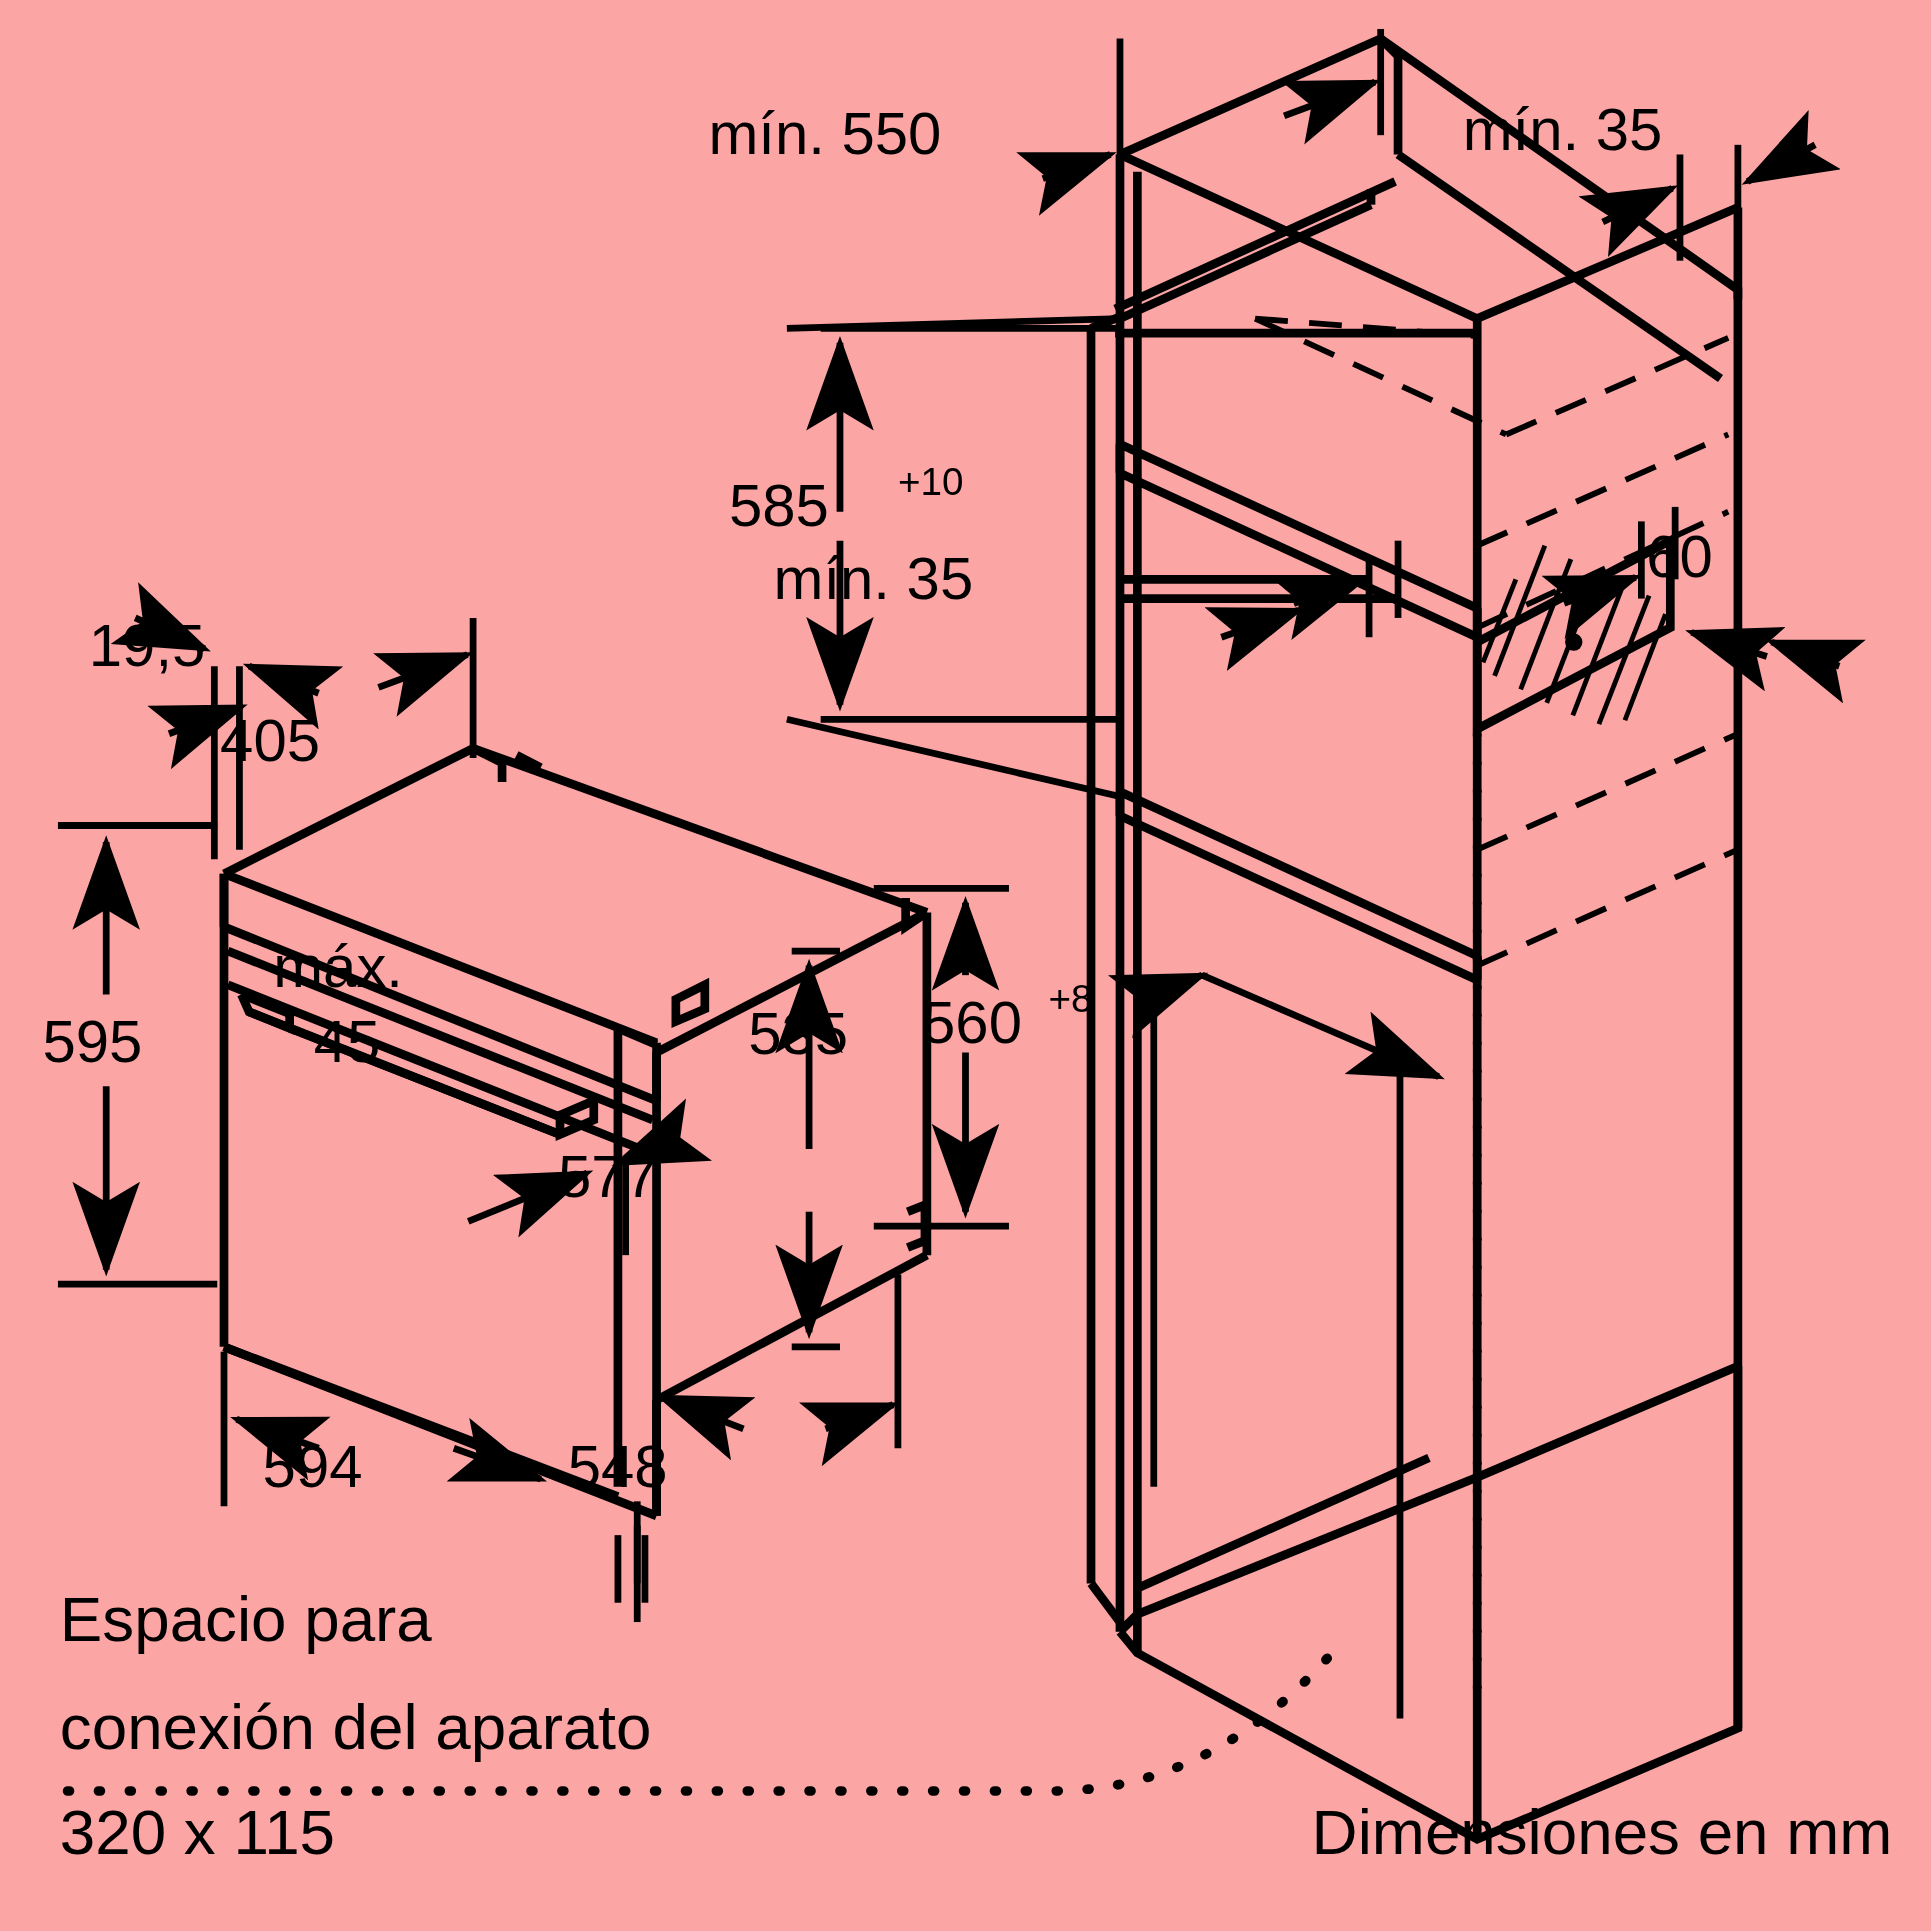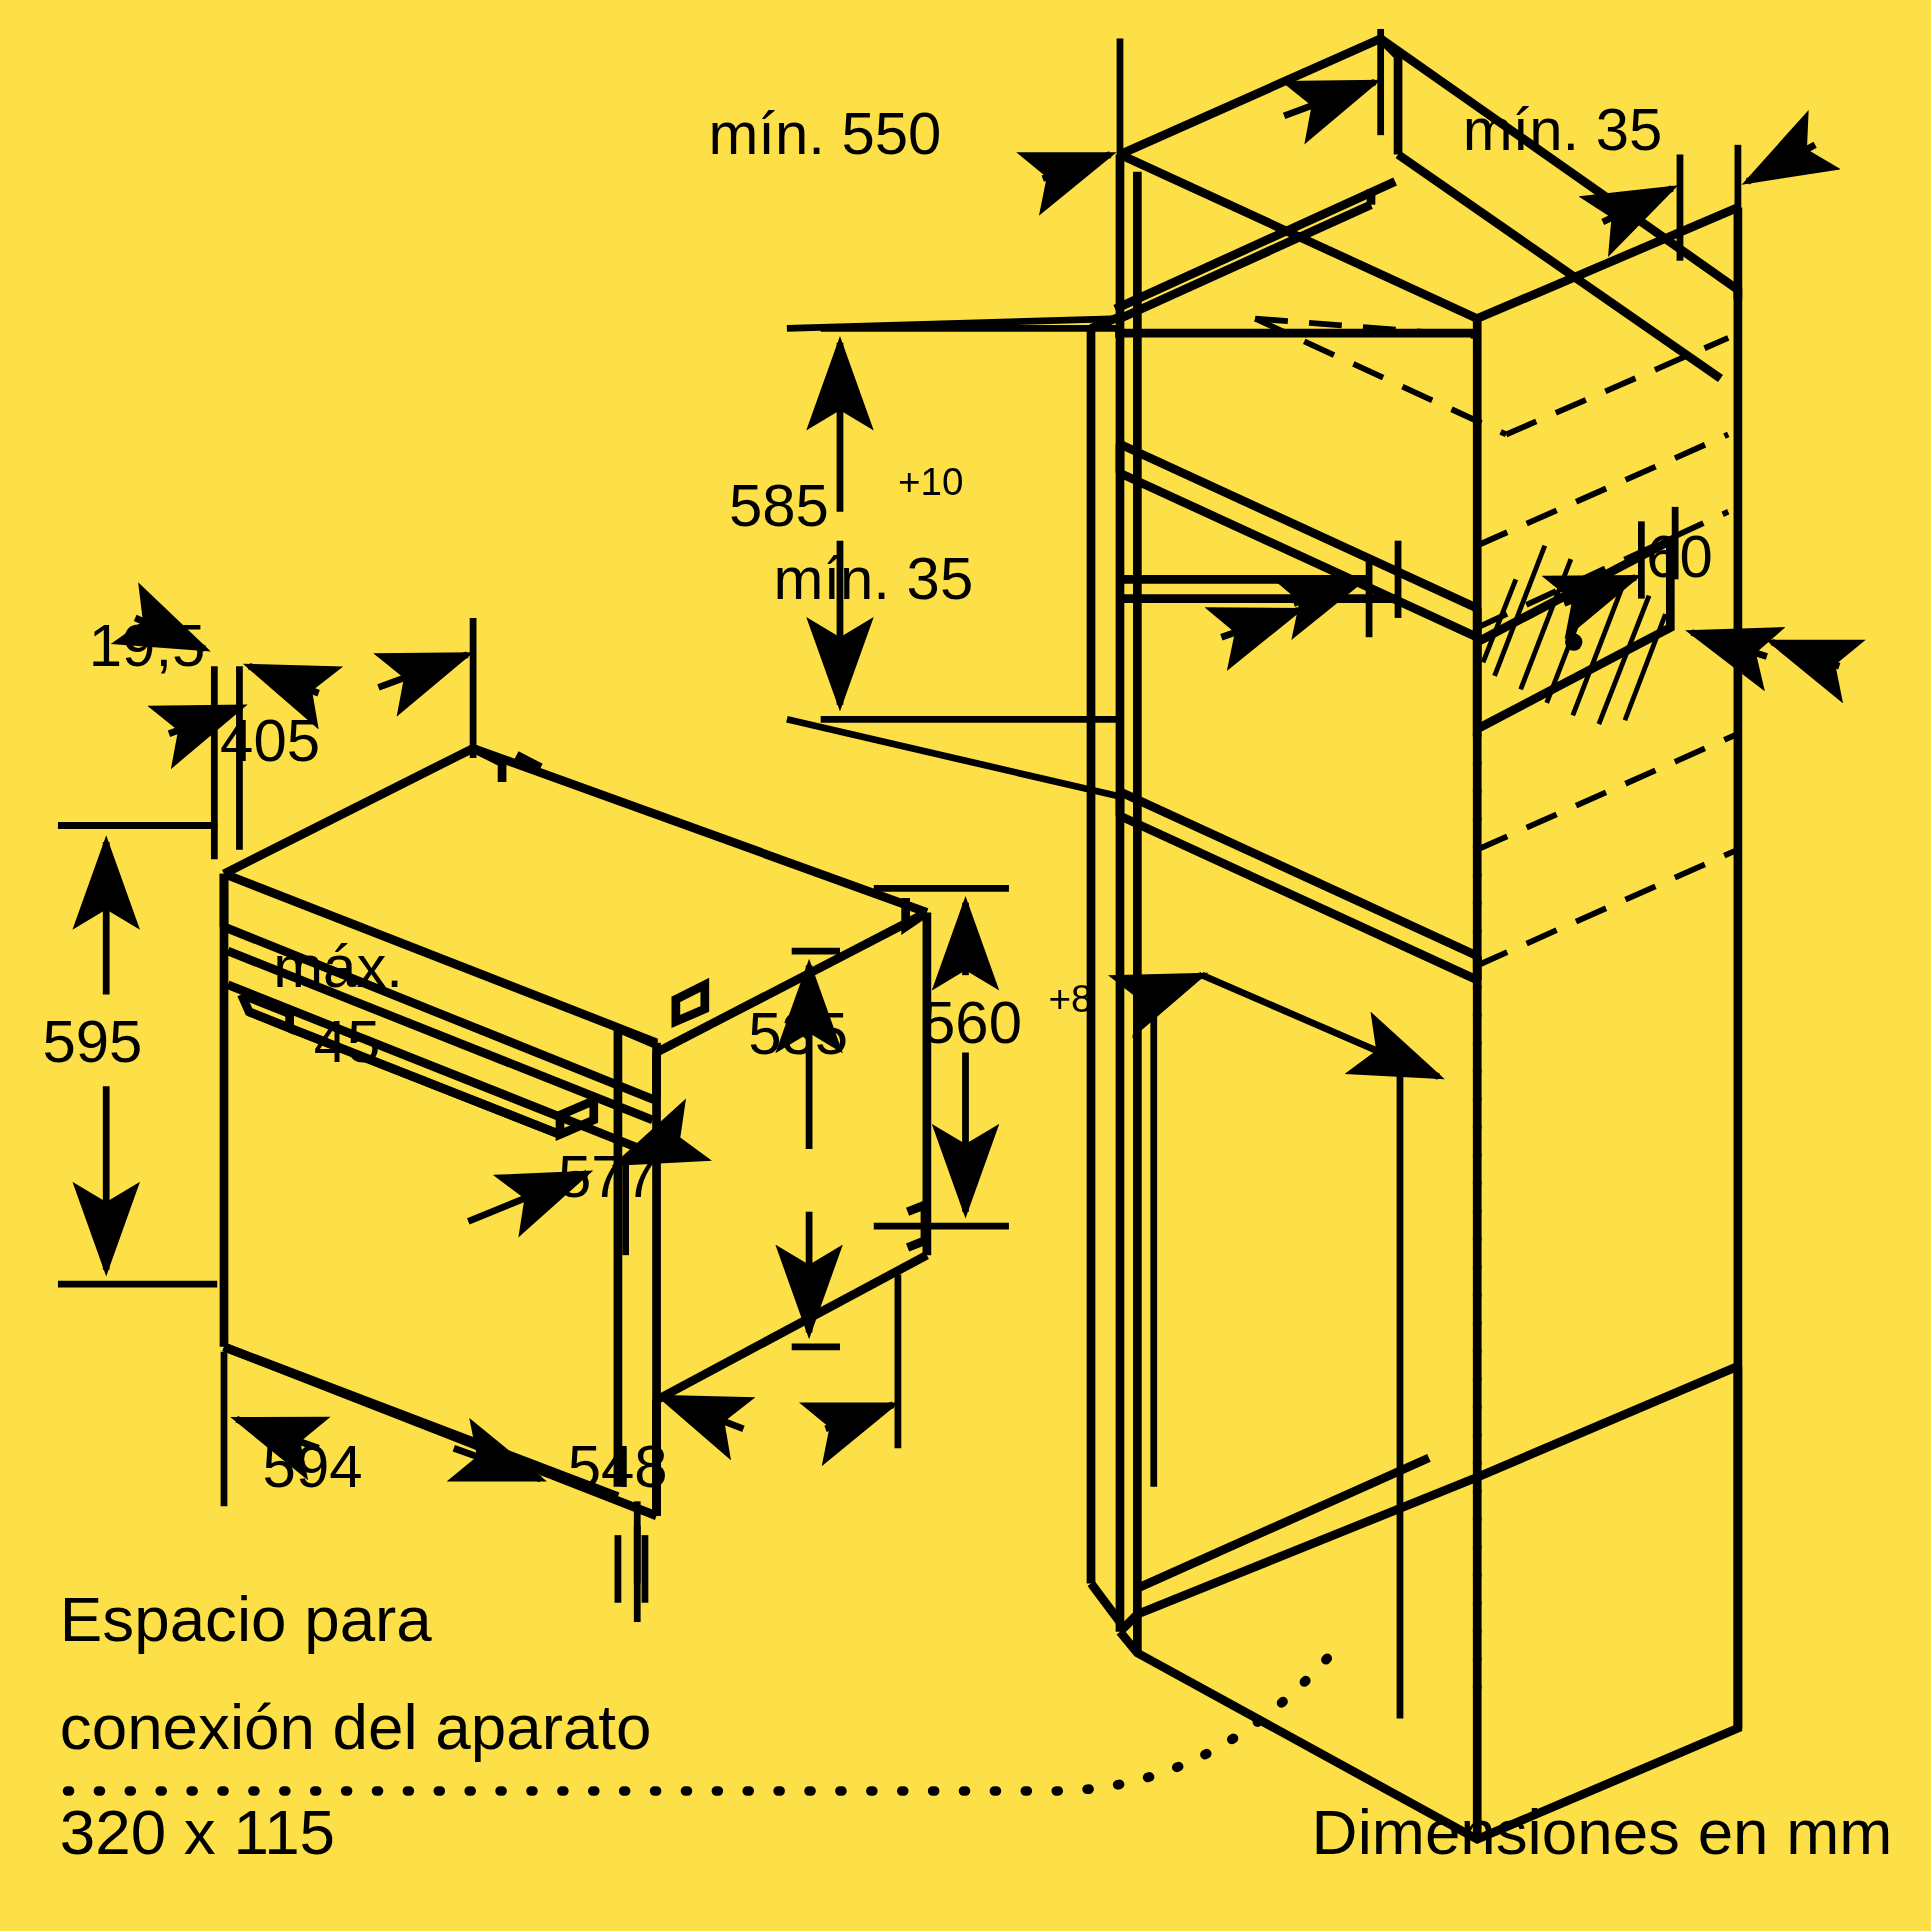--- a/index.html
+++ b/index.html
@@ -10,21 +10,21 @@
   body {
     width: 1931px;
     height: 1931px;
     font-family: "Liberation Sans", sans-serif;
     overflow: hidden;
   }
   #stage {
     position: relative;
     width: 1931px;
     height: 1931px;
-    background: #fde047;
+    background: #fca5a5;
   }
   svg#drawing {
     position: absolute;
     left: 0;
     top: 0;
     width: 1931px;
     height: 1931px;
   }
   .dim-text {
     font-family: "Liberation Sans", sans-serif;

